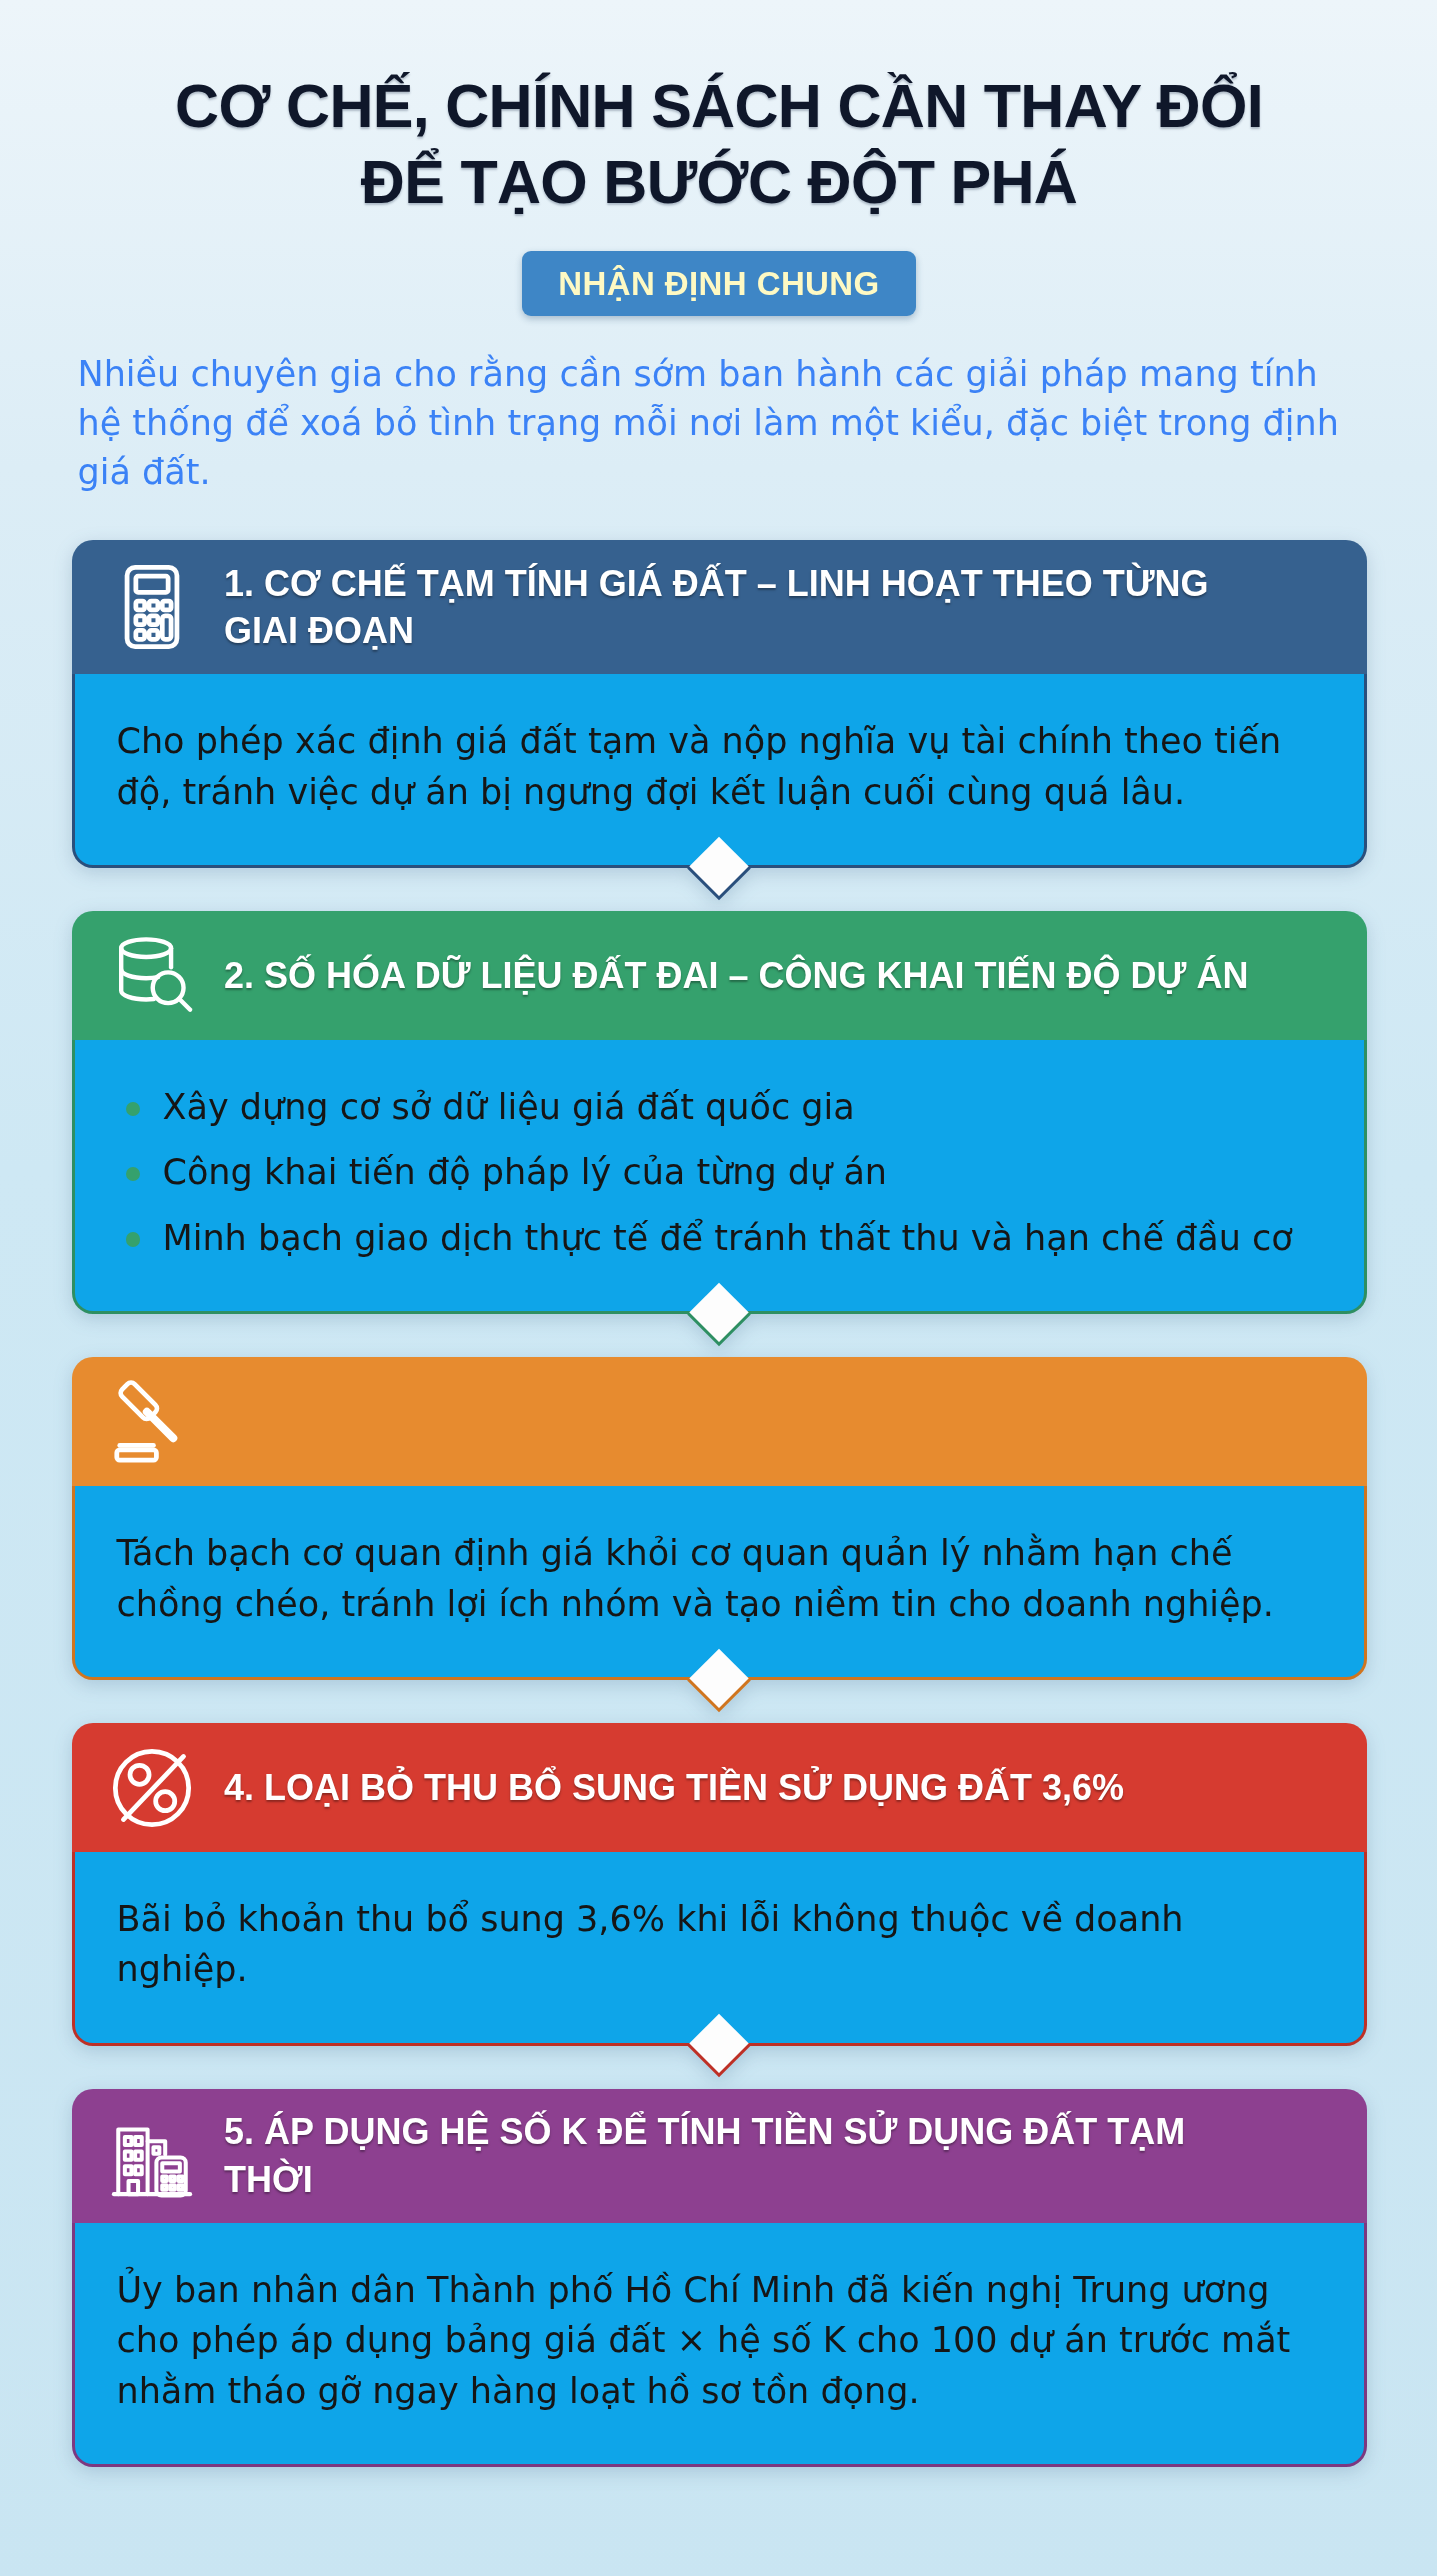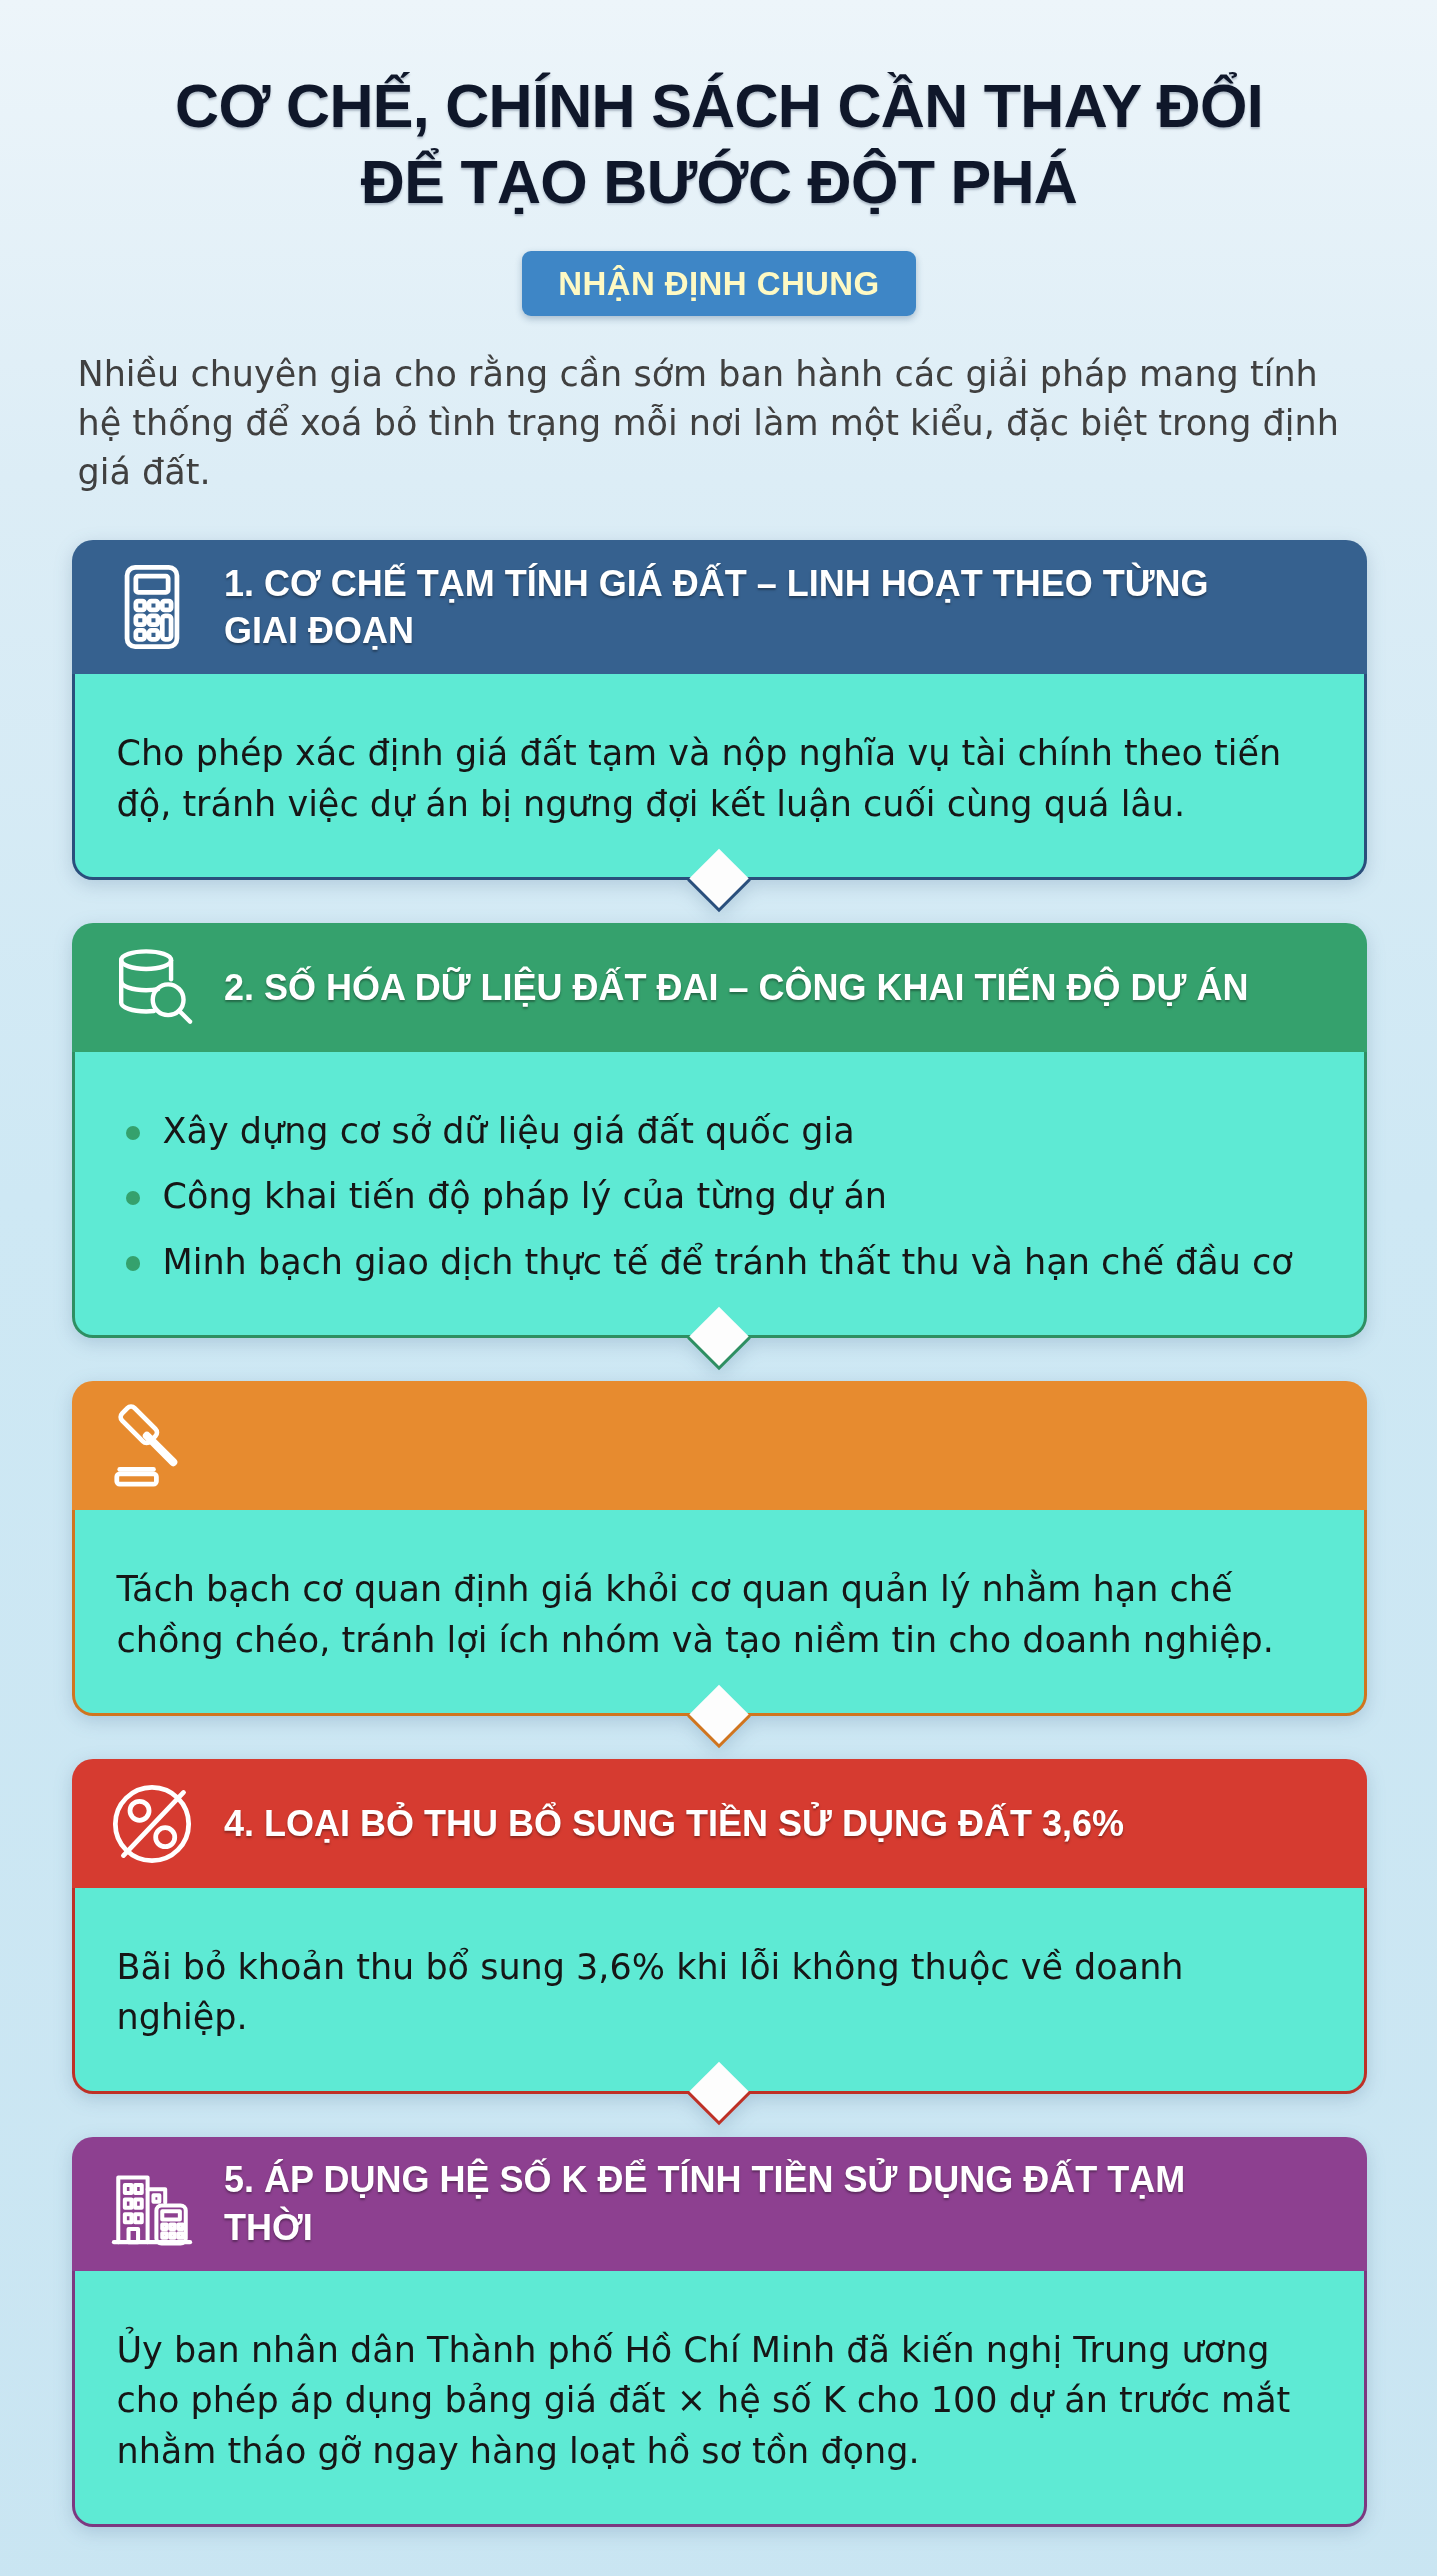--- a/index.html
+++ b/index.html
@@ -37,21 +37,21 @@
     box-shadow:0 3px 7.5px rgba(30,70,110,.30);
   }
 
   
   .intro{
     font-family:"DejaVu Sans","Liberation Sans",sans-serif;
     font-size:35px;
     line-height:1.40;
     margin-top:34px;
     padding:0 6px;
-    color:#404040;
+    color:#3b82f6;
   }
 
   
   .card{
     position:relative;
     margin-top:43px;
     border-radius:21px;
     filter:drop-shadow(0 5.2px 9px rgba(40,80,120,.20));
   }
   .card-header{
@@ -72,25 +72,25 @@
   .card-title{
     color:#FFFFFF;
     font-weight:bold;
     font-size:36px;
     line-height:1.32;
     text-shadow:0 1.5px 2.2px rgba(0,0,0,.35);
   }
   .card.c1 .card-title{max-width:988px;}
   .card.c5 .card-title{max-width:1048px;}
   .card-body{
-    background:#5eead4;
+    background:#0ea5e9;
     border:3px solid var(--brd);
     border-top:none;
     border-radius:0 0 21px 21px;
-    padding:54px 42px 48px 42px;
+    padding:42px 42px 48px 42px;
     font-family:"DejaVu Sans","Liberation Sans",sans-serif;
     font-size:35px;
     line-height:1.44;
     color:#161616;
   }
   .tail{
     position:absolute;
     left:50%;
     bottom:-22.5px;
     width:42px;height:42px;

